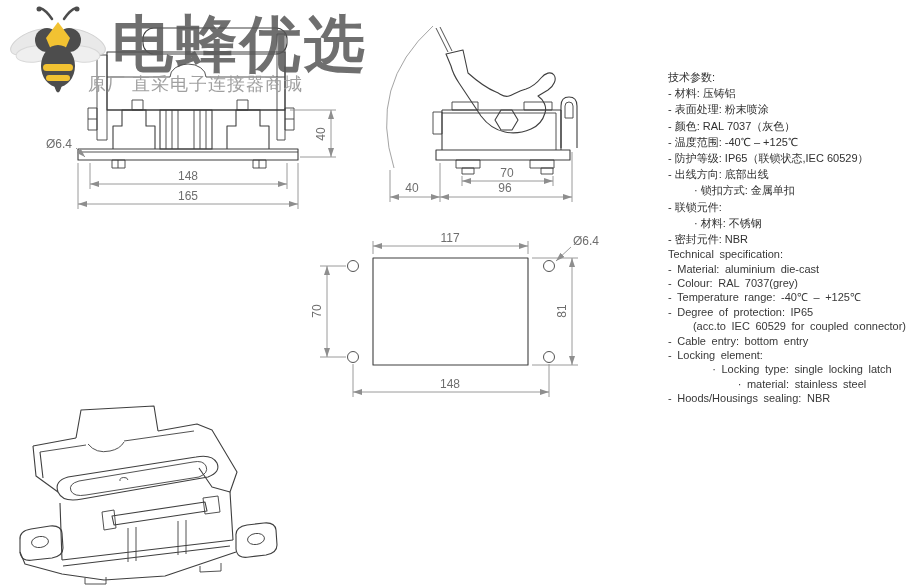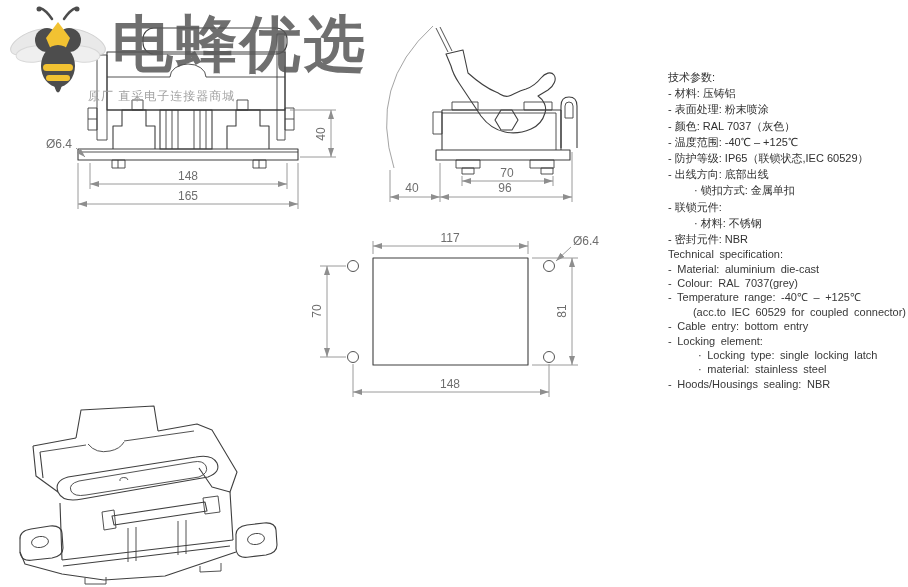--- a/index.html
+++ b/index.html
@@ -4,30 +4,30 @@
 <style>
   html,body{margin:0;padding:0;background:#ffffff;}
   .canvas{position:relative;width:908px;height:587px;background:#ffffff;overflow:hidden;
           font-family:"Liberation Sans",sans-serif;}
   .drawing-svg{position:absolute;left:0;top:0;z-index:1;}
   
   .logo{position:absolute;left:0;top:0;width:340px;height:110px;z-index:3;pointer-events:none;}
   .bee{position:absolute;left:8px;top:4px;width:100px;height:100px;}
   .brand{position:absolute;left:112px;top:14px;font-size:61px;font-weight:bold;
          color:#565656;letter-spacing:3px;opacity:.85;line-height:1;white-space:nowrap;}
-  .tagline{position:absolute;left:88px;top:88px;font-size:12px;color:#9b9b9b;
+  .tagline{position:absolute;left:88px;top:72px;font-size:18px;color:#9b9b9b;
            letter-spacing:1px;opacity:.95;white-space:nowrap;}
   
   .specs{position:absolute;left:668px;top:69px;width:238px;z-index:2;color:#303030;}
   .specs-cn{font-size:11px;line-height:16.2px;}
   .specs-en{margin-top:0;font-size:11px;line-height:14.4px;word-spacing:2.5px;color:#383838;}
   .spec-line{white-space:nowrap;}
   .ind-cn{padding-left:26px;}
   .ind-paren{padding-left:14px;text-align:right;}
-  .ind-sub{padding-left:30px;}
+  .ind-sub{padding-left:30px;text-align:center;}
   
   .ol{fill:none;stroke:#3f3f3f;stroke-width:1.1;stroke-linejoin:round;}
   .ol2{fill:none;stroke:#3f3f3f;stroke-width:0.9;stroke-linejoin:round;}
   .dim{fill:none;stroke:#8e8e8e;stroke-width:0.9;}
   .phantom{fill:none;stroke:#9a9a9a;stroke-width:0.9;}
   .dimtxt{fill:#6e6e6e;font-size:12px;font-family:"Liberation Sans",sans-serif;}
 </style>
 </head>
 <body>
 
@@ -226,20 +226,21 @@
       <div class="spec-line ind-cn">· 锁扣方式: 金属单扣</div>
       <div class="spec-line">- 联锁元件:</div>
       <div class="spec-line ind-cn">· 材料: 不锈钢</div>
       <div class="spec-line">- 密封元件: NBR</div>
     </div>
     <div class="specs-en">
       <div class="spec-line">Technical specification:</div>
       <div class="spec-line">- Material: aluminium die-cast</div>
       <div class="spec-line">- Colour: RAL 7037(grey)</div>
       <div class="spec-line">- Temperature range: -40℃ – +125℃</div>
+      <div class="spec-line">- Degree of protection: IP65</div>
       <div class="spec-line ind-paren">(acc.to IEC 60529 for coupled connector)</div>
       <div class="spec-line">- Cable entry: bottom entry</div>
       <div class="spec-line">- Locking element:</div>
       <div class="spec-line ind-sub">· Locking type: single locking latch</div>
       <div class="spec-line ind-sub">· material: stainless steel</div>
       <div class="spec-line">- Hoods/Housings sealing: NBR</div>
     </div>
   </div>
 
 </div>

